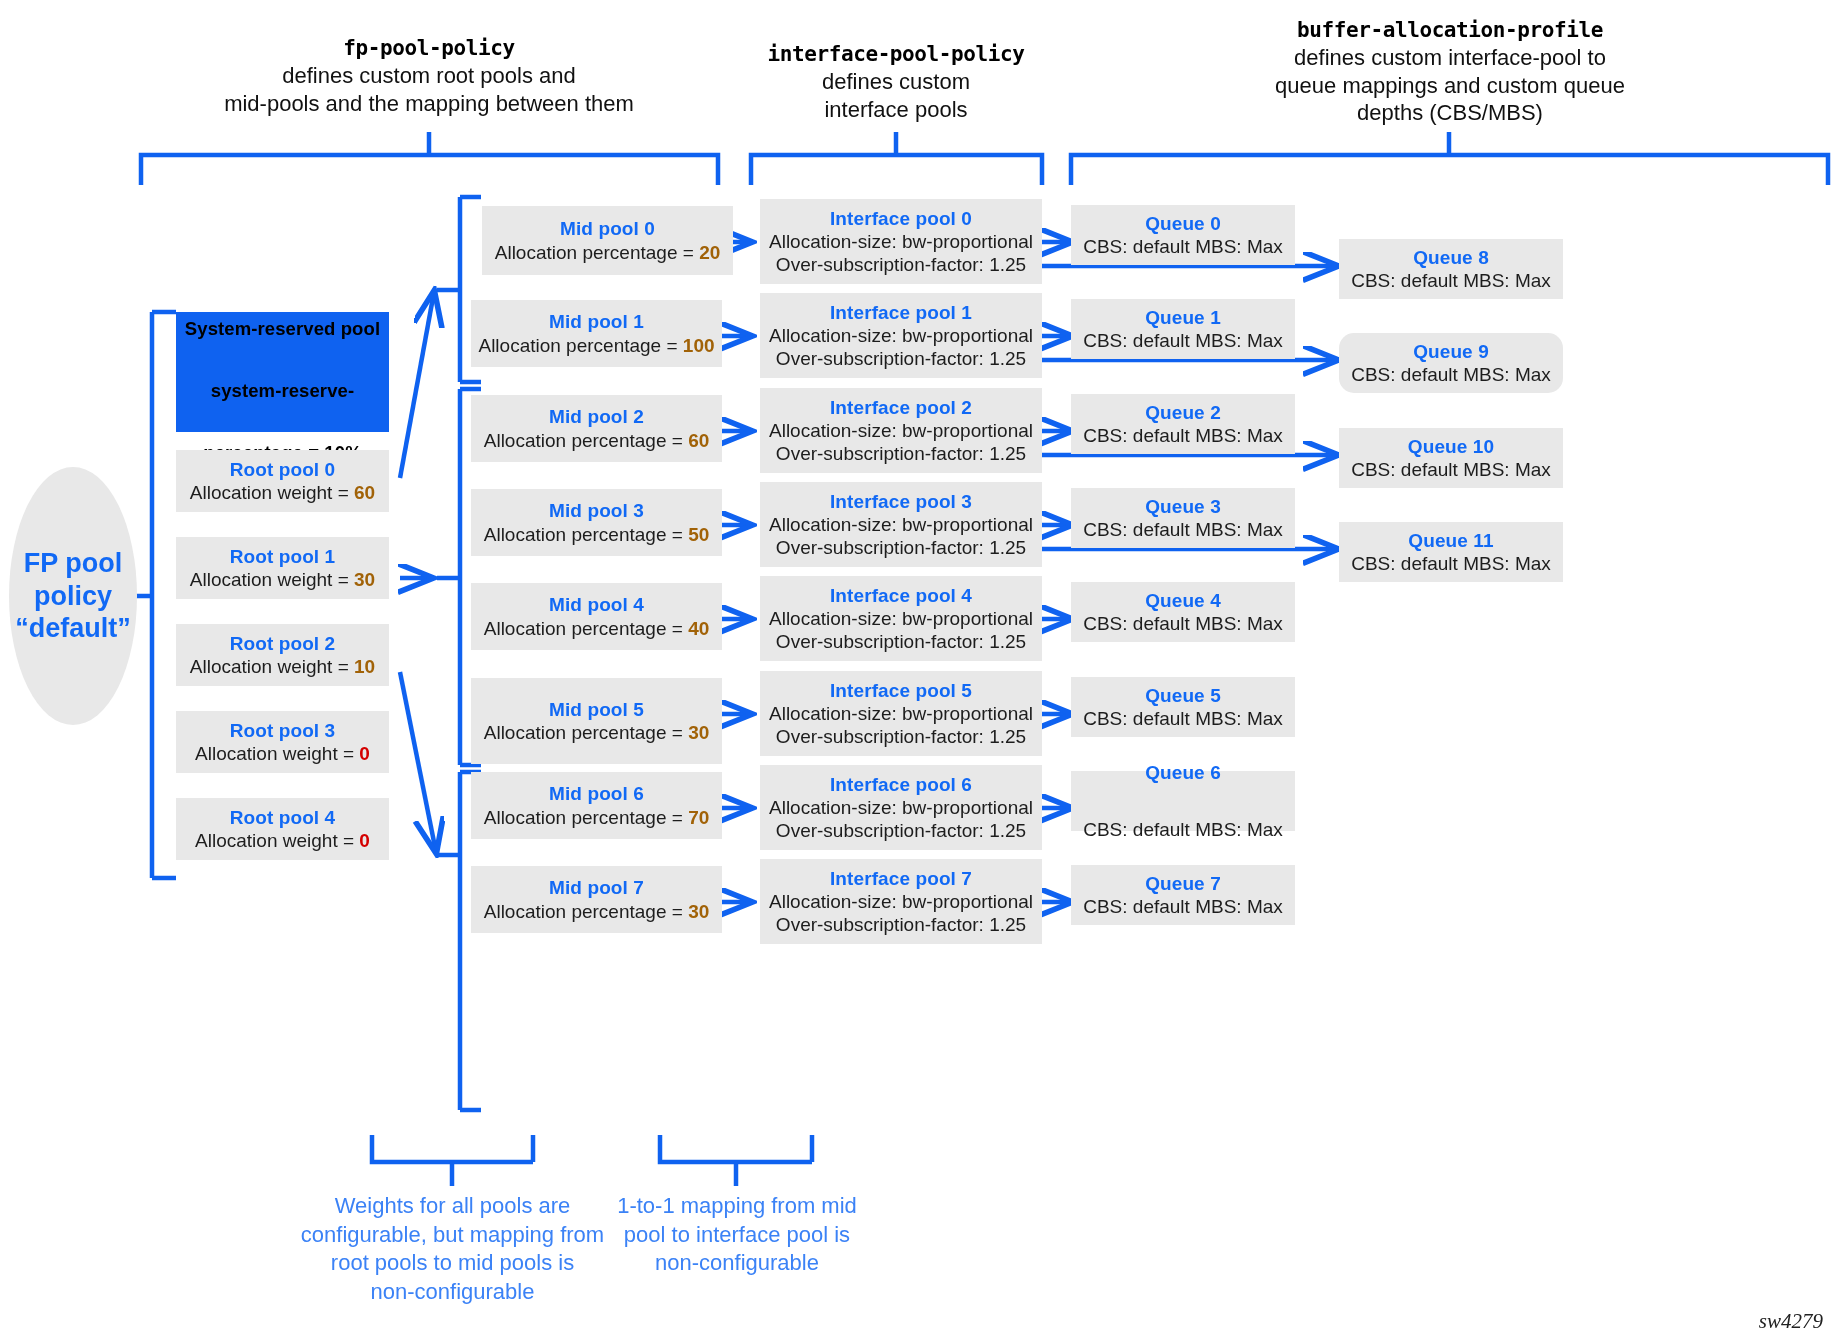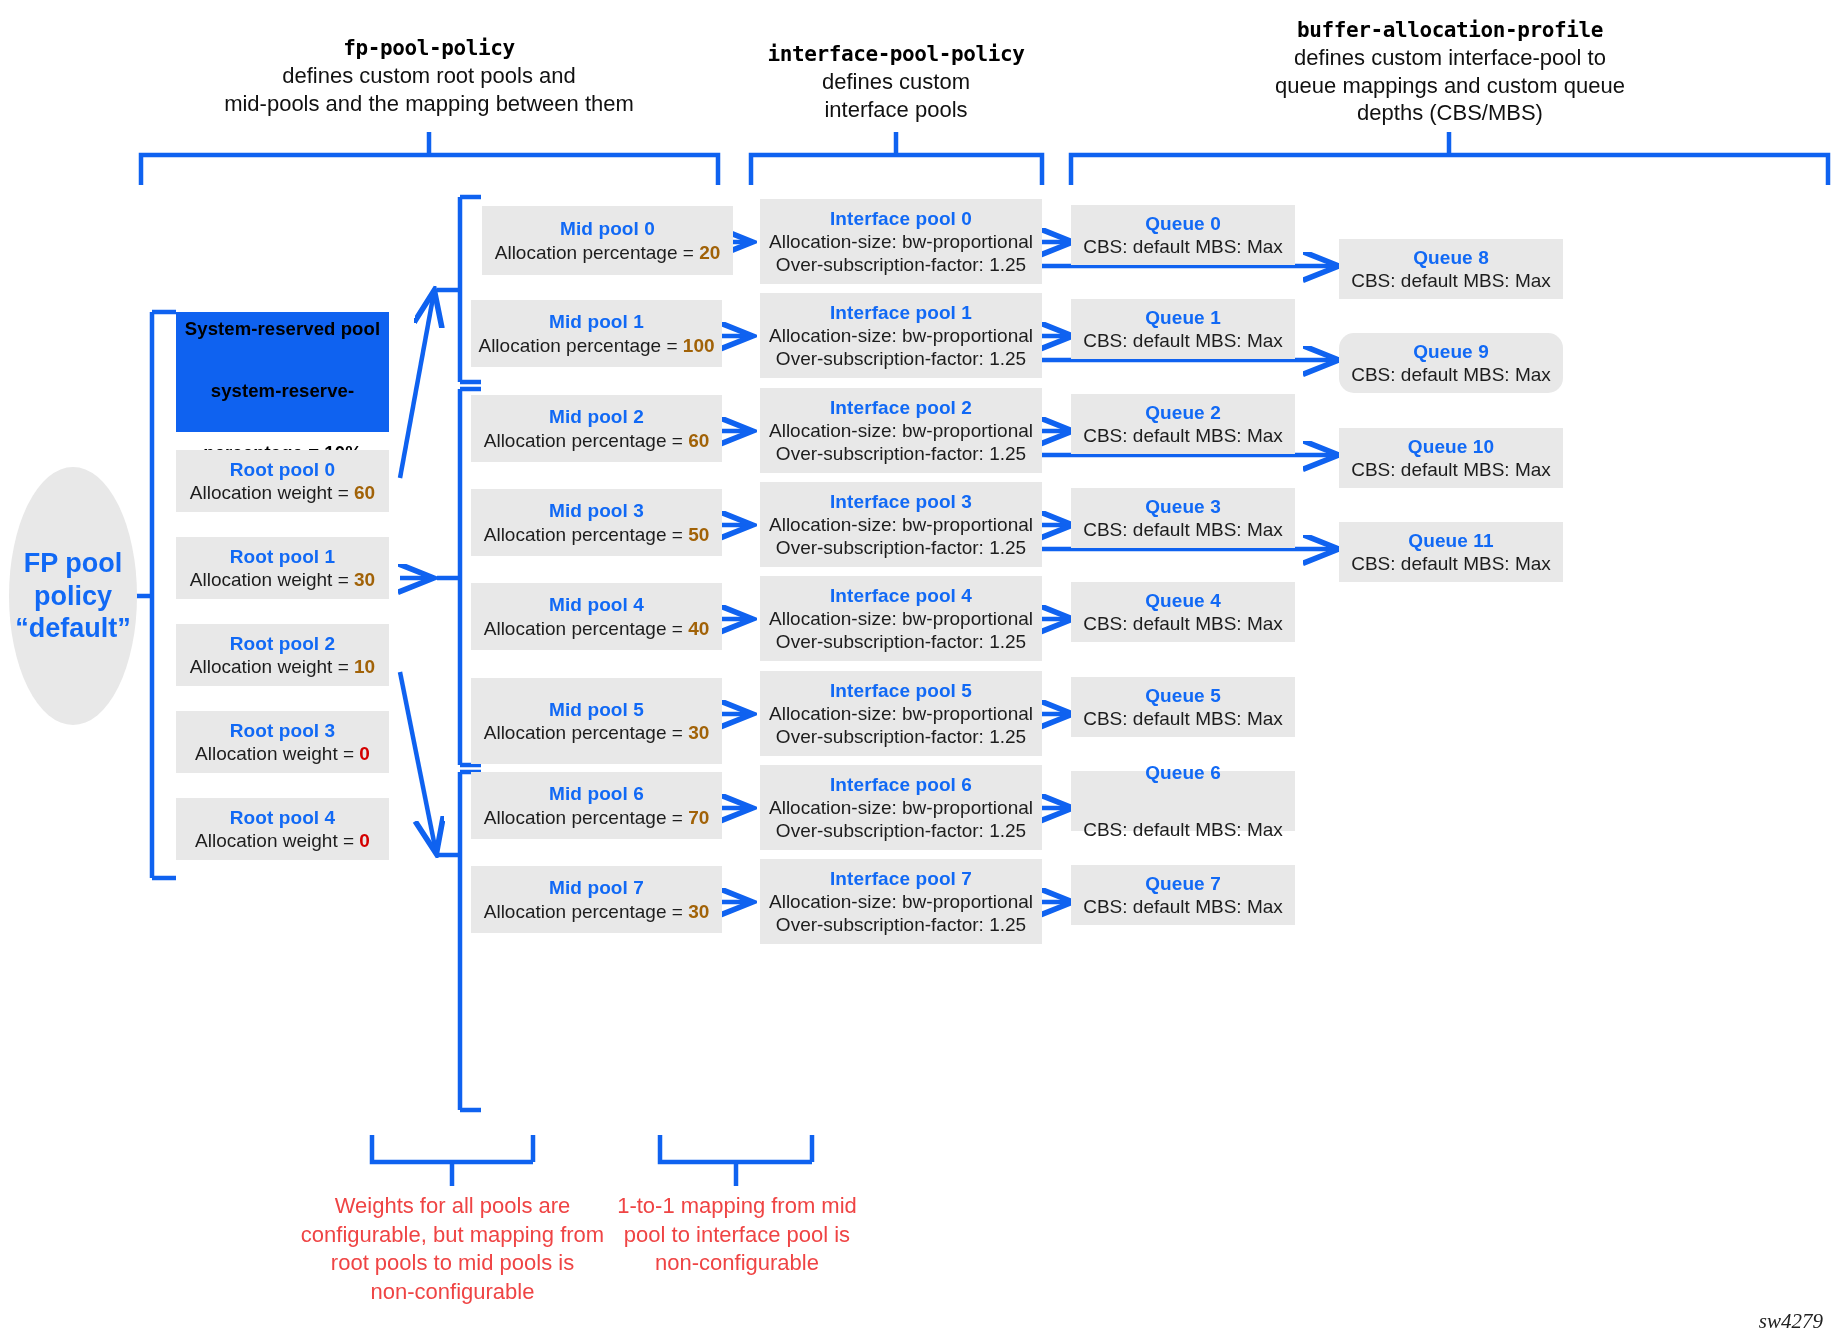--- a/index.html
+++ b/index.html
@@ -35,21 +35,21 @@
   
   .colhdr{position:absolute;text-align:center;color:#111;}
   .colhdr .mono{
     font-family:"DejaVu Sans Mono","Liberation Mono",monospace;
     font-weight:bold;font-size:21px;letter-spacing:-0.4px;display:block;
     margin-bottom:2px;color:#000;
   }
   .colhdr .sub{font-size:22px;line-height:1.25;display:block;color:#111;}
 
   
-  .caption{position:absolute;text-align:center;font-size:22px;line-height:1.3;color:#ef4444;}
+  .caption{position:absolute;text-align:center;font-size:22px;line-height:1.3;color:#3b82f6;}
 
   .sig{
     position:absolute;right:18px;bottom:10px;font-family:"Liberation Serif",serif;
     font-style:italic;font-size:21px;color:#222;
   }
 
   svg.lines{position:absolute;left:0;top:0;width:1841px;height:1344px;pointer-events:none;}
 </style>
 </head>
 <body>

